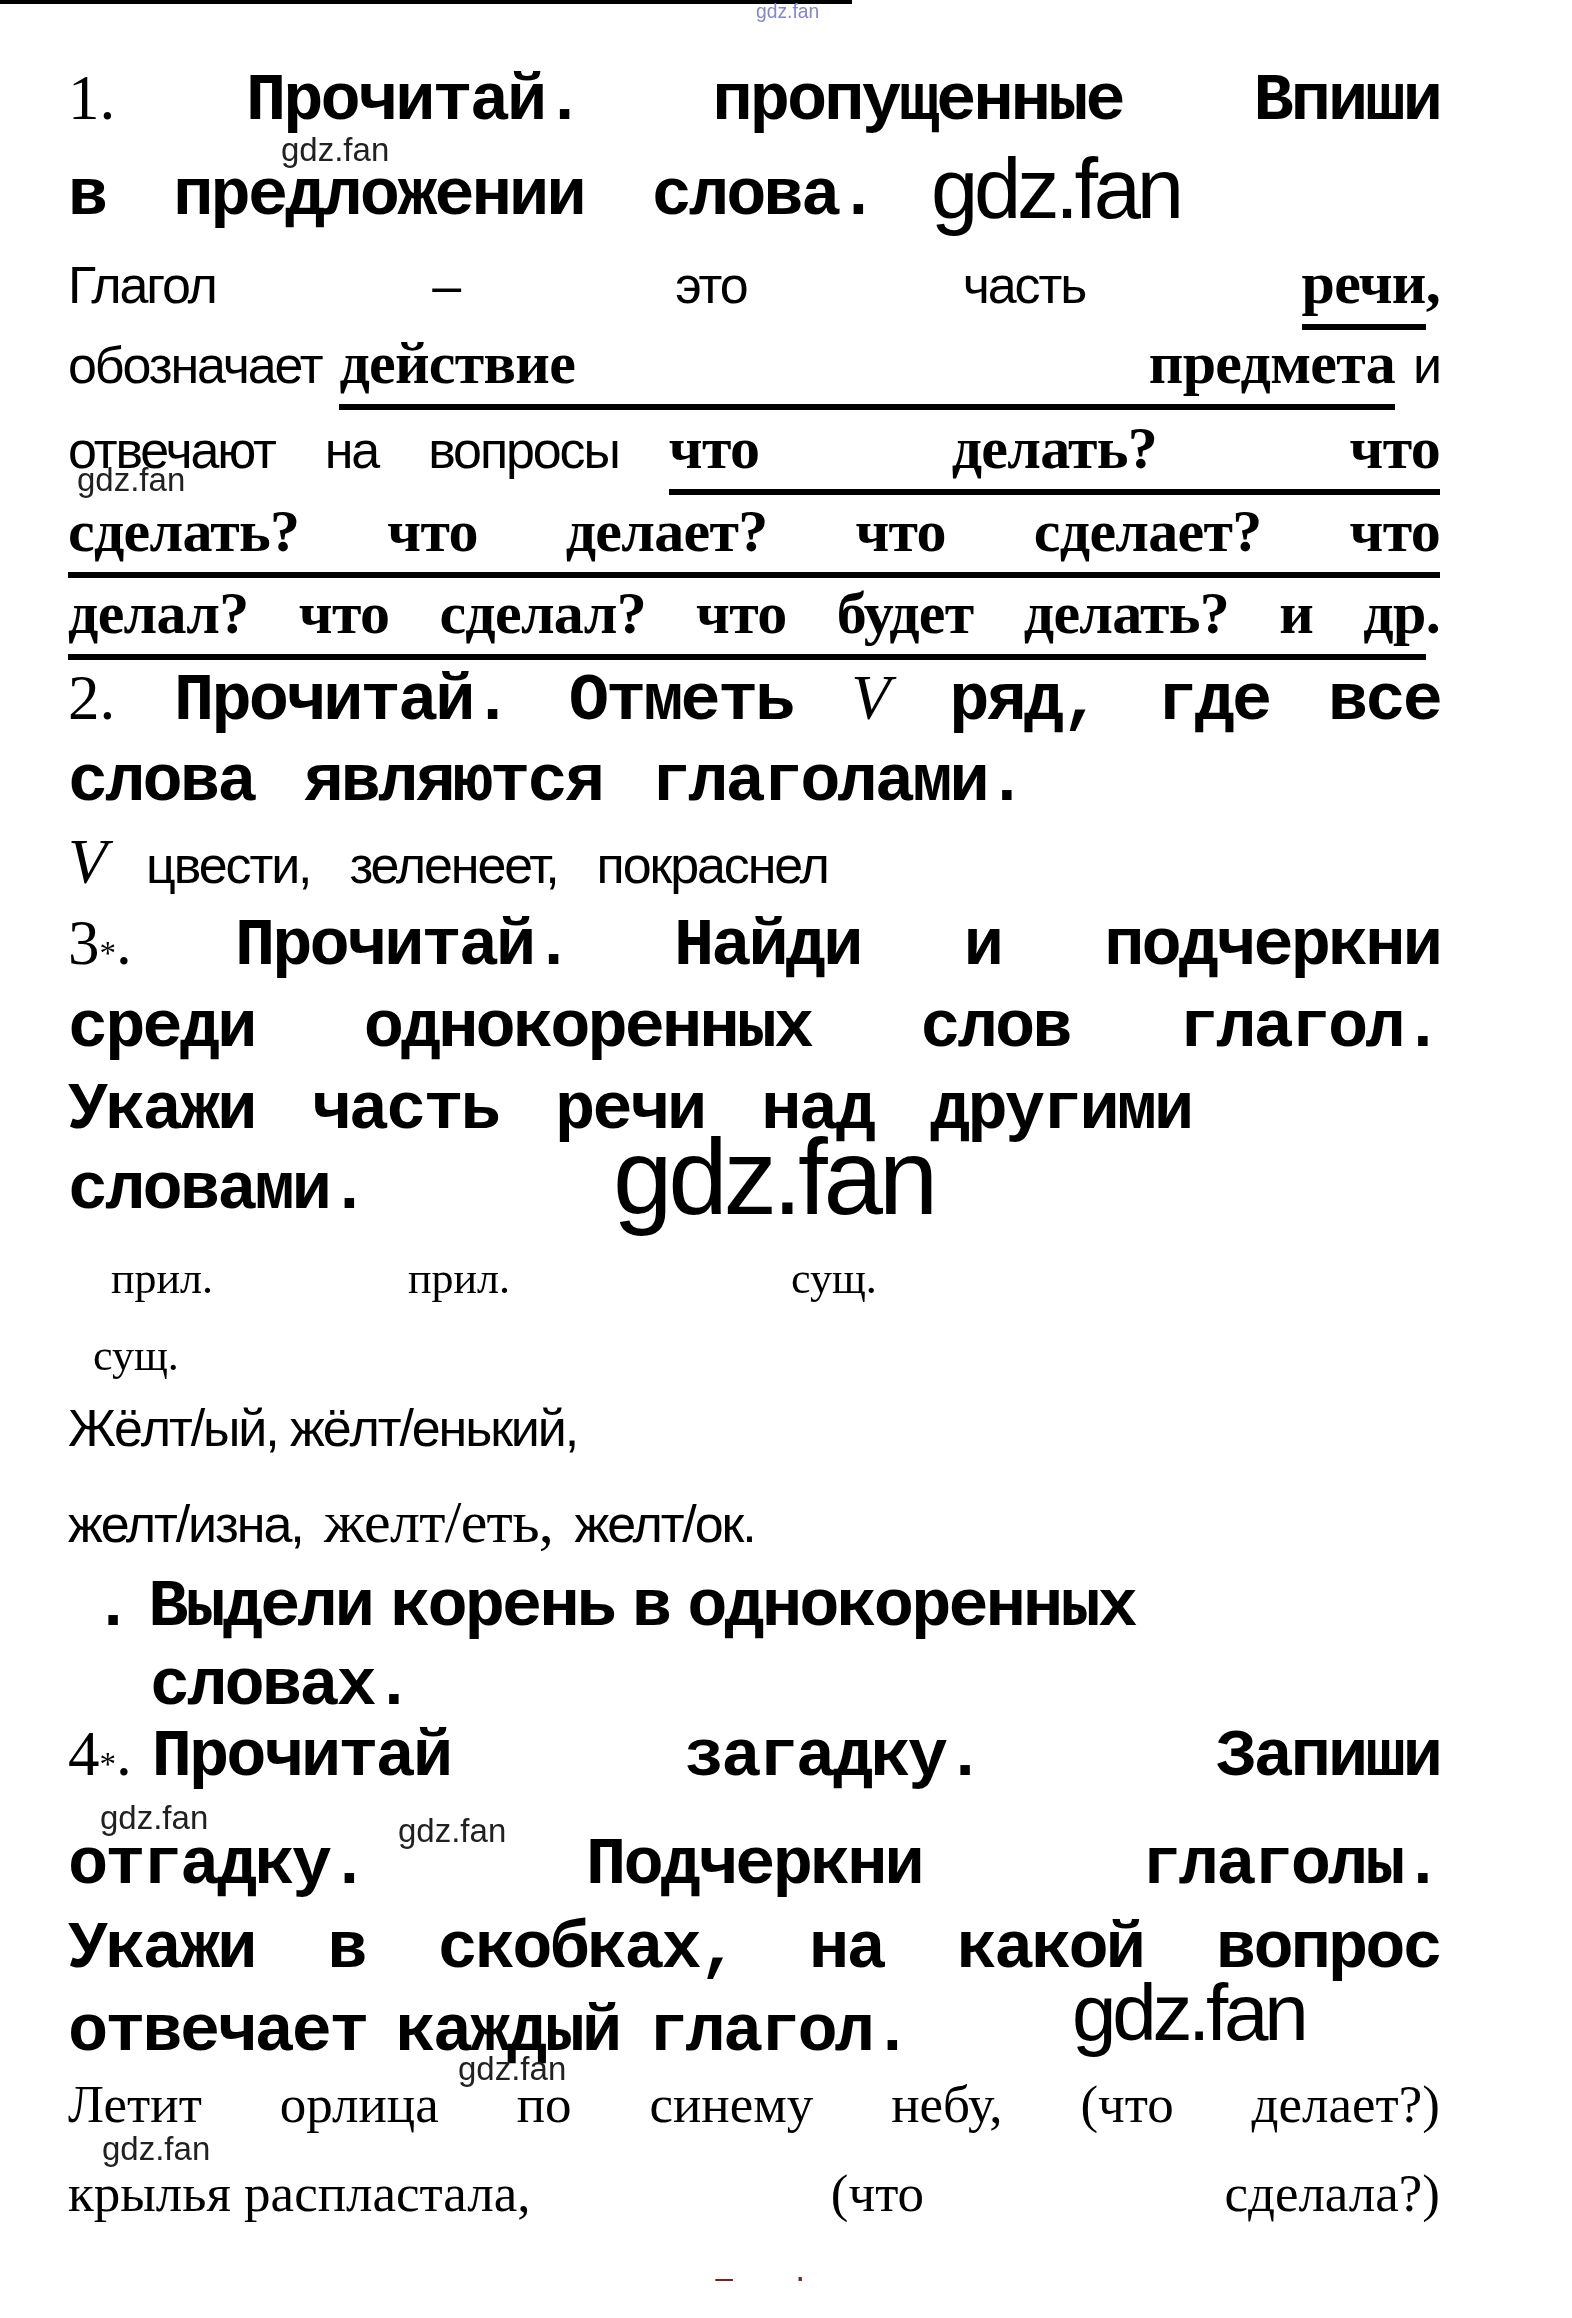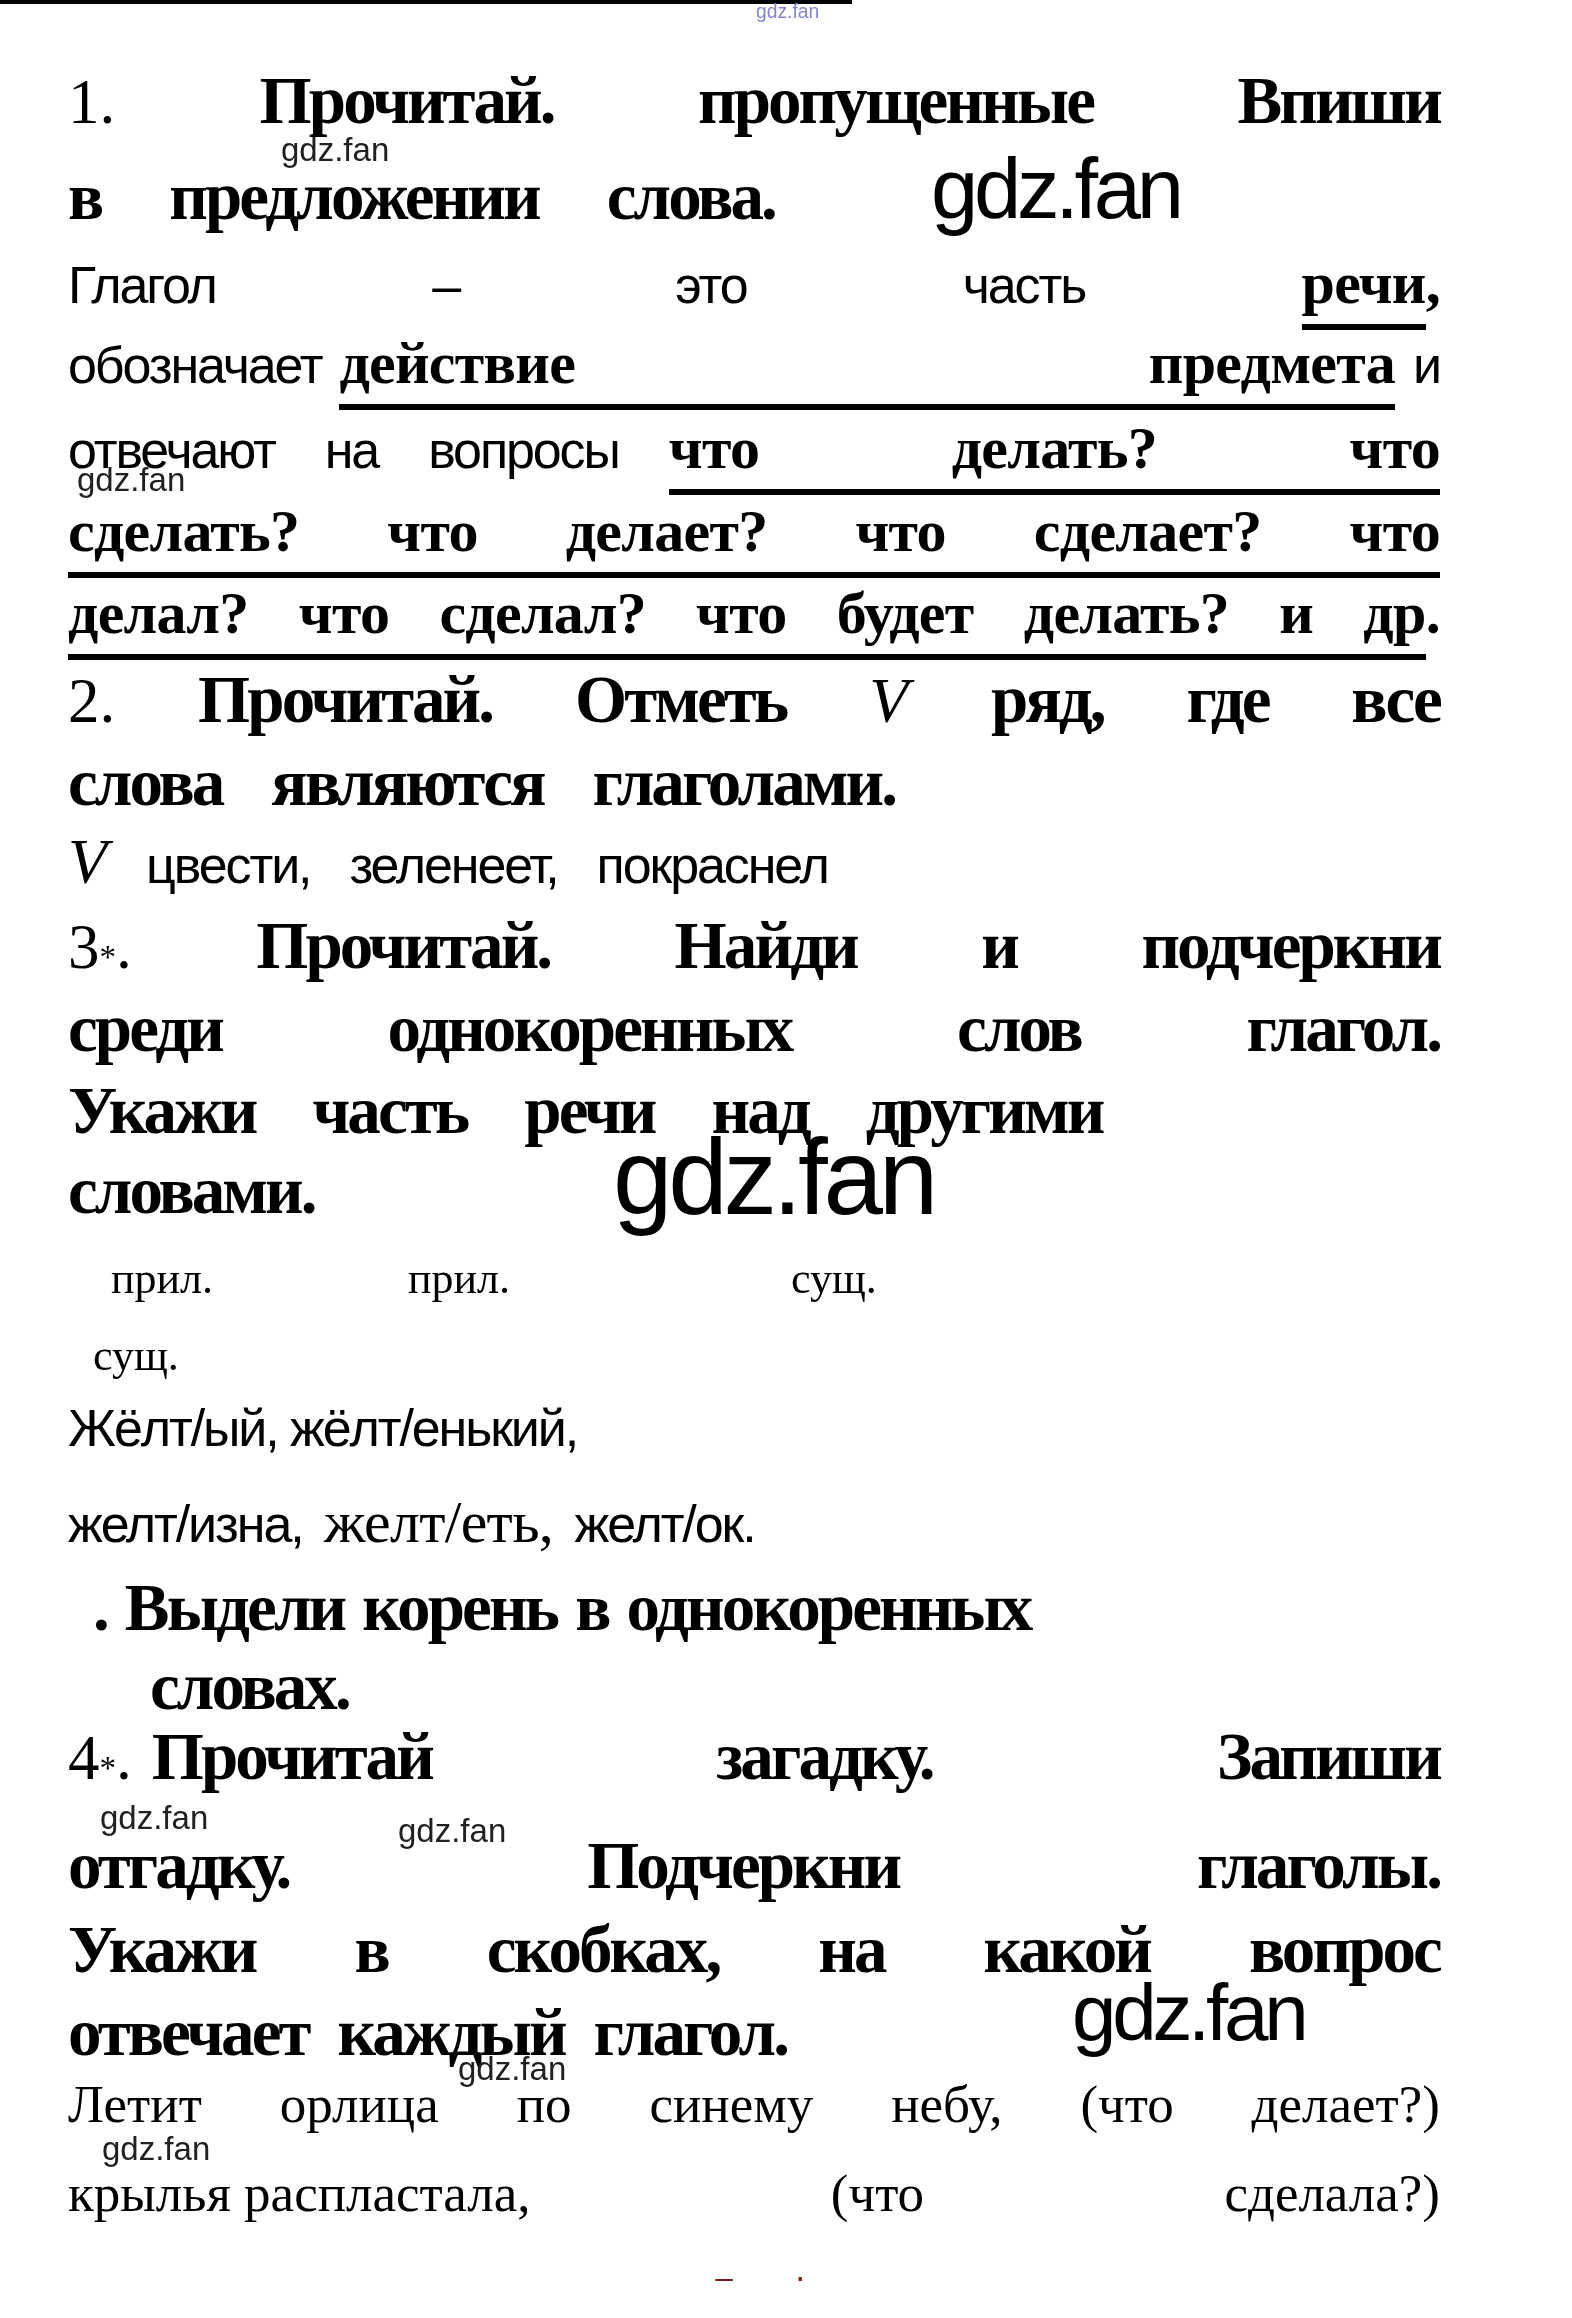--- a/index.html
+++ b/index.html
@@ -2,21 +2,21 @@
 <html style="font-size:11.5px"><head>
 <meta charset="utf-8">
 <style>
   html,body { margin:0; padding:0; background:#ffffff; }
   .page { position:relative; width:1573px; height:2281px; background:#ffffff; color:#000; overflow:hidden; }
   .topline { position:absolute; top:0; left:0; width:852px; height:3.6px; background:#000; }
 
   .line { position:absolute; left:68px; right:133px; display:flex; align-items:baseline; }
   .sb  { justify-content:space-between; }
 
-  .b   { font-family:Liberation Serif, serif; font-weight:700; font-size:67px; letter-spacing:-2.9px; line-height:1.04; white-space:nowrap; }
+  .b   { font-family:Liberation Mono, monospace; font-weight:700; font-size:67px; letter-spacing:-2.9px; line-height:1.04; white-space:nowrap; }
   .r   { font-family:"Liberation Sans",sans-serif; font-weight:400; font-size:52px; letter-spacing:-2.1px; line-height:1.04; white-space:nowrap; }
   .num { font-family:"Liberation Serif",serif; font-weight:400; font-size:63px; line-height:1.04; }
   .vi  { font-family:"Liberation Serif",serif; font-style:italic; font-weight:400; font-size:64px; line-height:1.04; }
   .su  { font-family:"Liberation Serif",serif; font-weight:700; font-size:60px; letter-spacing:-0.7px; line-height:1.04; white-space:nowrap; }
   .sr  { font-family:"Liberation Serif",serif; font-weight:400; font-size:53px; line-height:1.04; white-space:nowrap; }
   .srs { font-family:"Liberation Serif",serif; font-weight:400; font-size:44px; line-height:1; white-space:nowrap; }
   .ast { font-family:"Liberation Serif",serif; font-weight:400; font-size:33px; line-height:1; }
 
   .word { display:inline-flex; align-items:baseline; }
   .ml   { margin-left:20px; }

